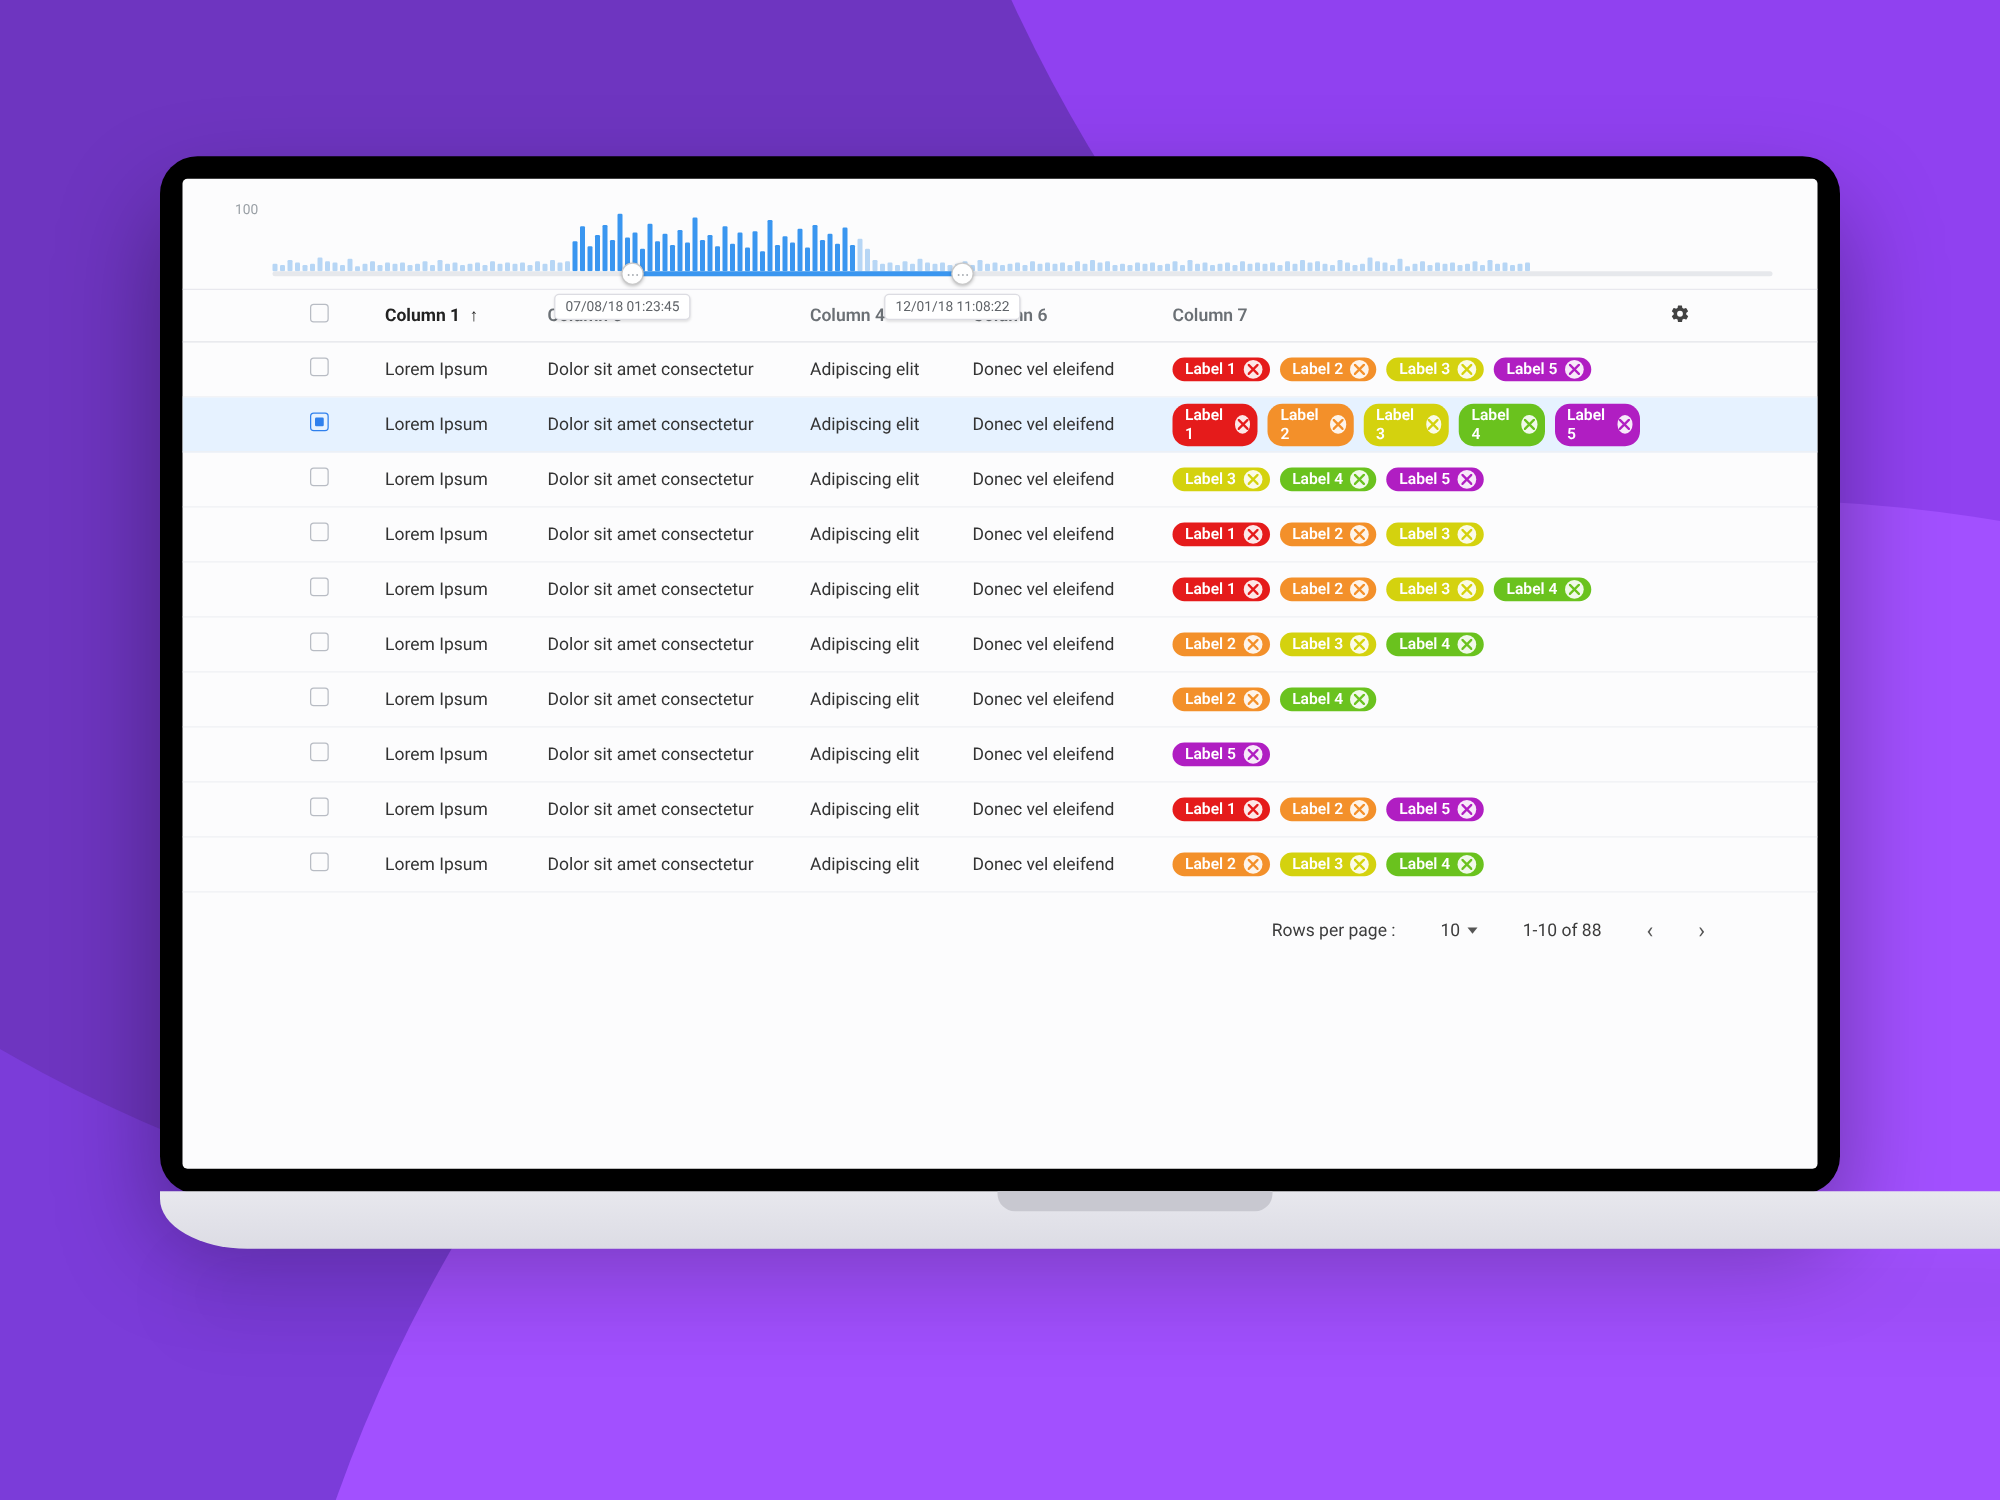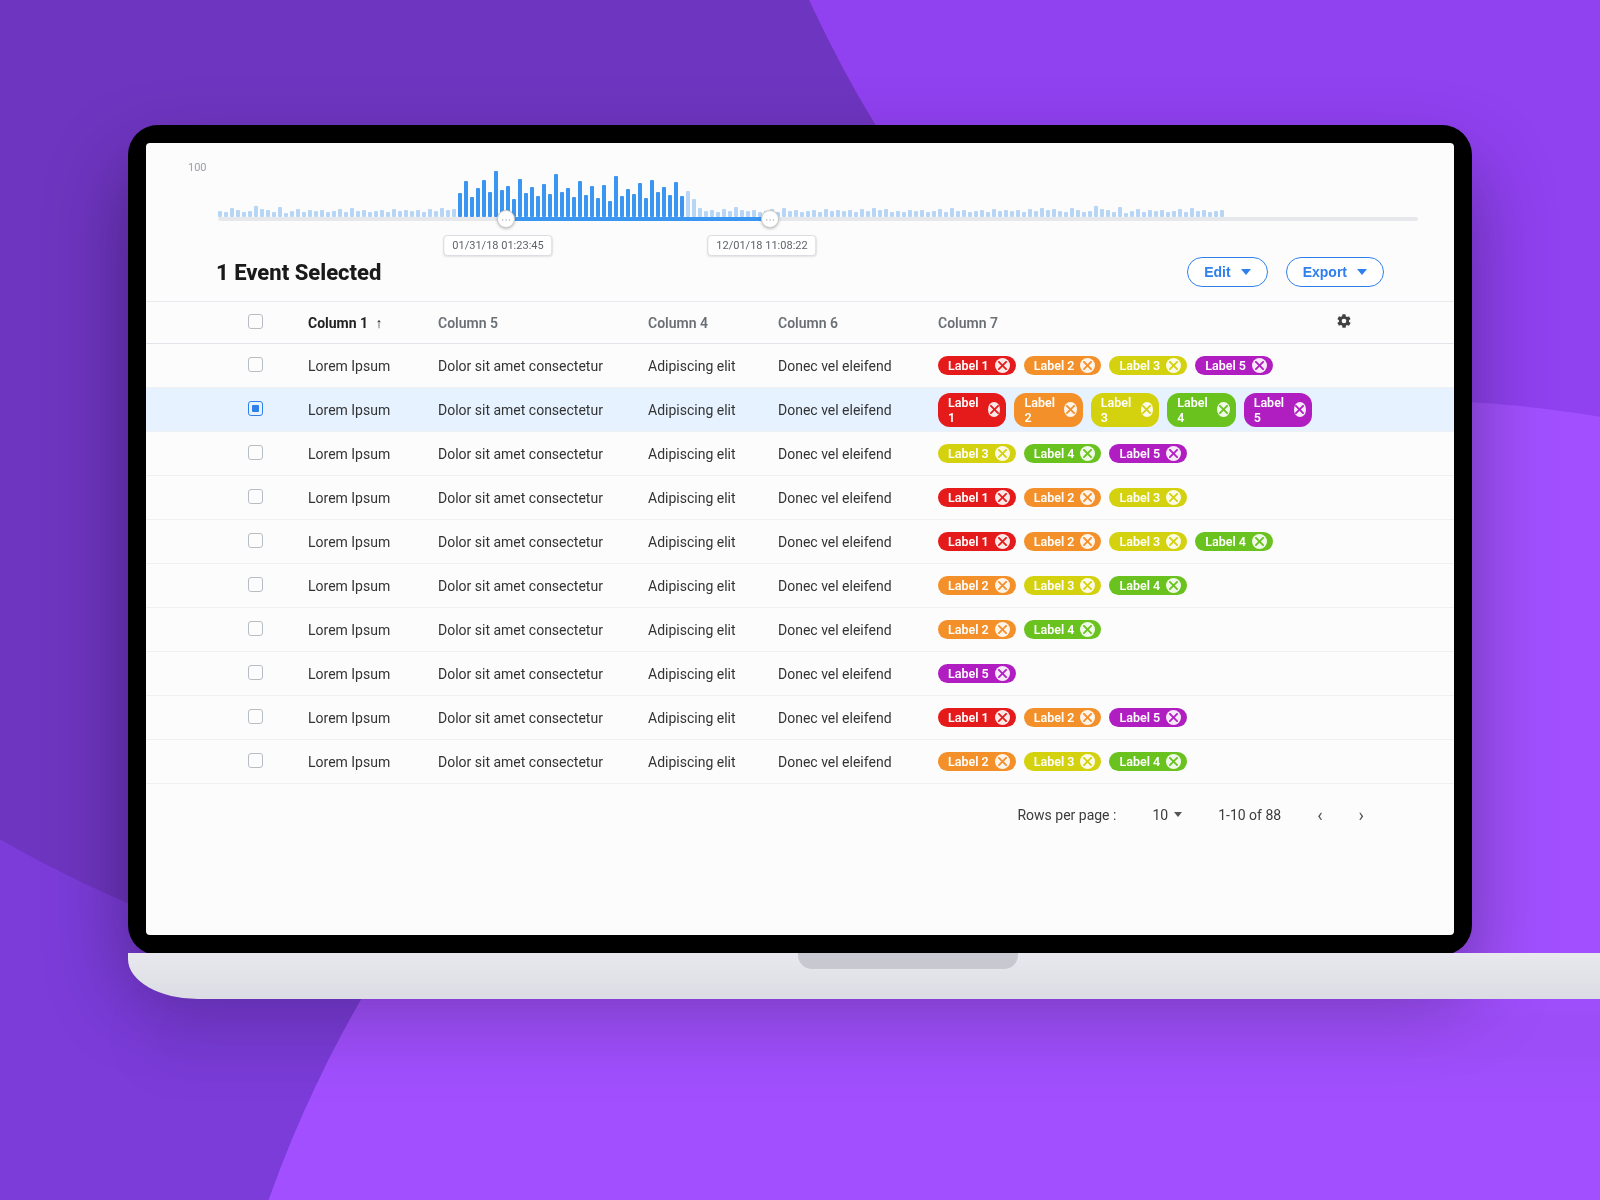--- a/index.html
+++ b/index.html
@@ -251,42 +251,29 @@
               <div class="bar" style="height: 9.36px;"></div>
               <div class="bar" style="height: 6.24px;"></div>
               <div class="bar" style="height: 7.28px;"></div>
               <div class="bar" style="height: 4.68px;"></div>
               <div class="bar" style="height: 5.72px;"></div>
               <div class="bar" style="height: 6.76px;"></div>
             </div>
           <div class="range-track">
             <div class="range-fill" id="range-fill" style="left: 24%; width: 22%;"></div>
             <div class="handle" id="h1" style="left: 24%;">
-              <div class="handle-lbl">01/31/18  01:23:45</div>
+              <div class="handle-lbl">07/08/18  01:23:45</div>
             </div>
             <div class="handle" id="h2" style="left: 46%;">
               <div class="handle-lbl">12/01/18  11:08:22</div>
             </div>
           </div>
         </div>
       </div>
 
-      <div class="toolbar">
-        <div class="title">1 Event Selected</div>
-        <div class="btn-group">
-          <button class="pill-btn">
-            <span>Edit</span>
-            <span class="caret"></span>
-          </button>
-          <button class="pill-btn">
-            <span>Export</span>
-            <span class="caret"></span>
-          </button>
-        </div>
-      </div>
 
       <div class="table" id="table">
         <div class="row header">
           <div class="c-chk"><span class="chk"></span></div>
           <div class="c1" style="font-weight:700;color:#222">
             <span>Column 1</span>
             <span class="sort-up">↑</span>
           </div>
           <div class="c2"><span>Column 5</span></div>
           <div class="c3"><span>Column 4</span></div>

